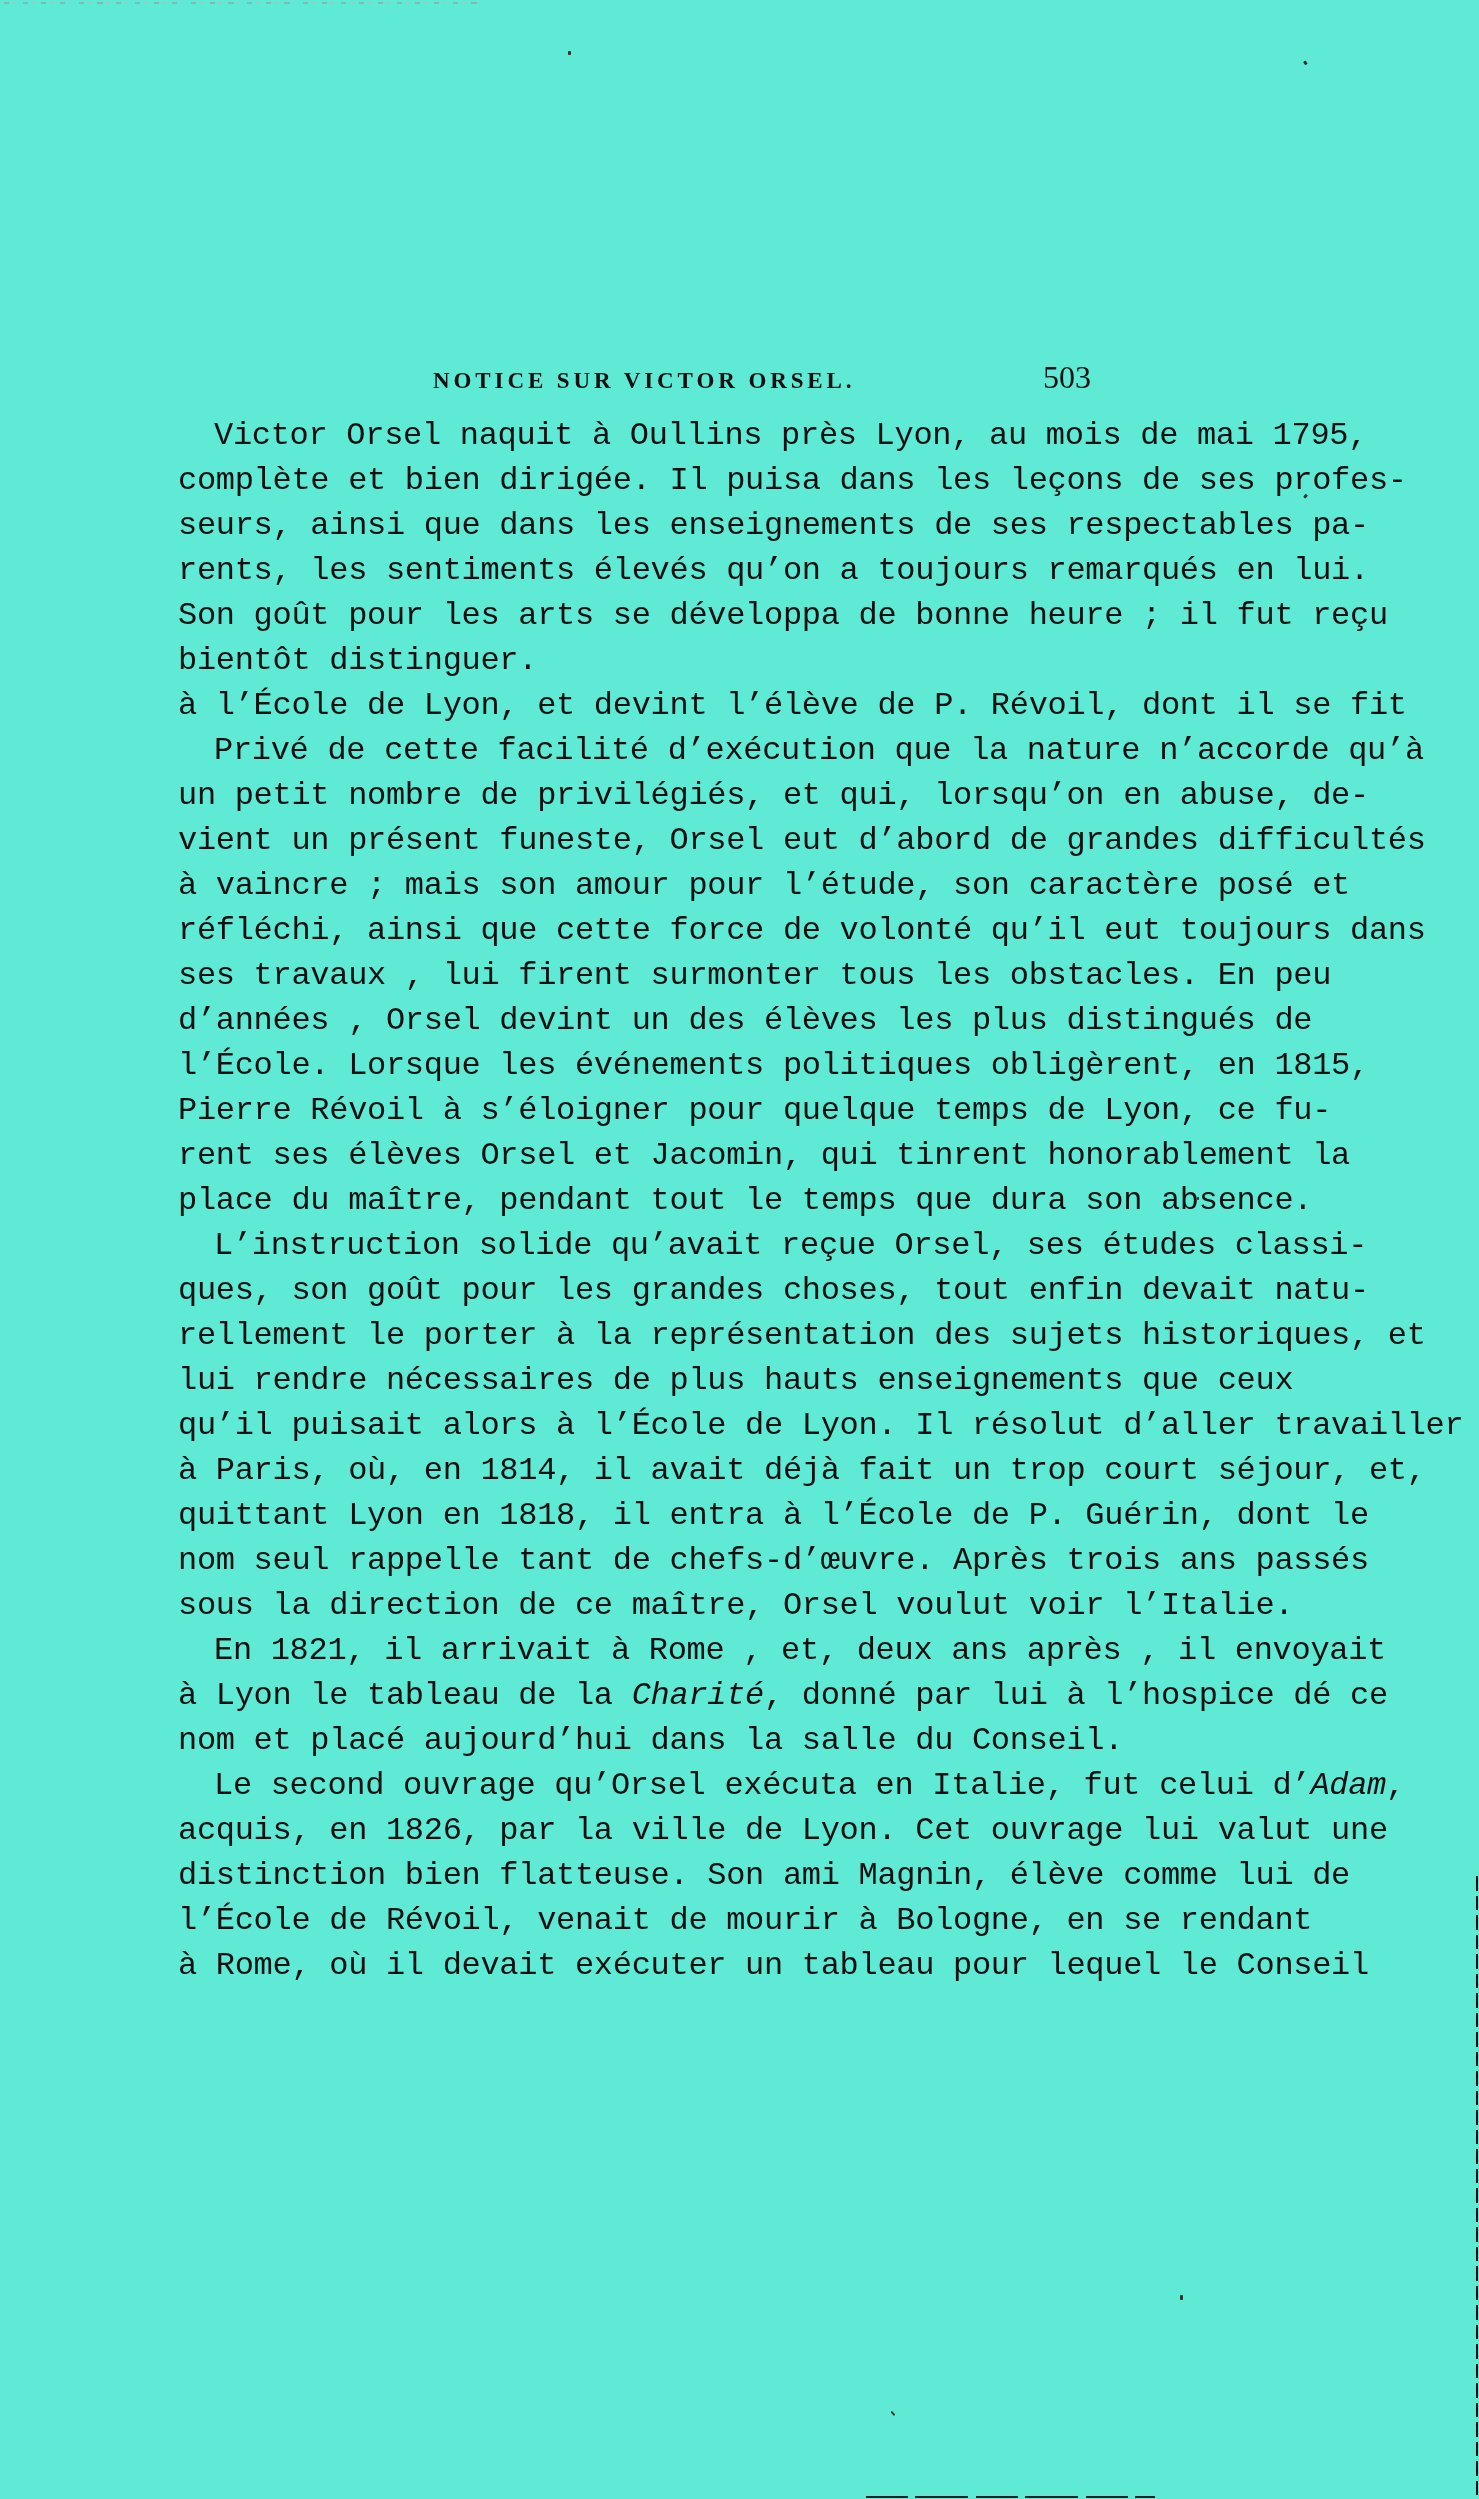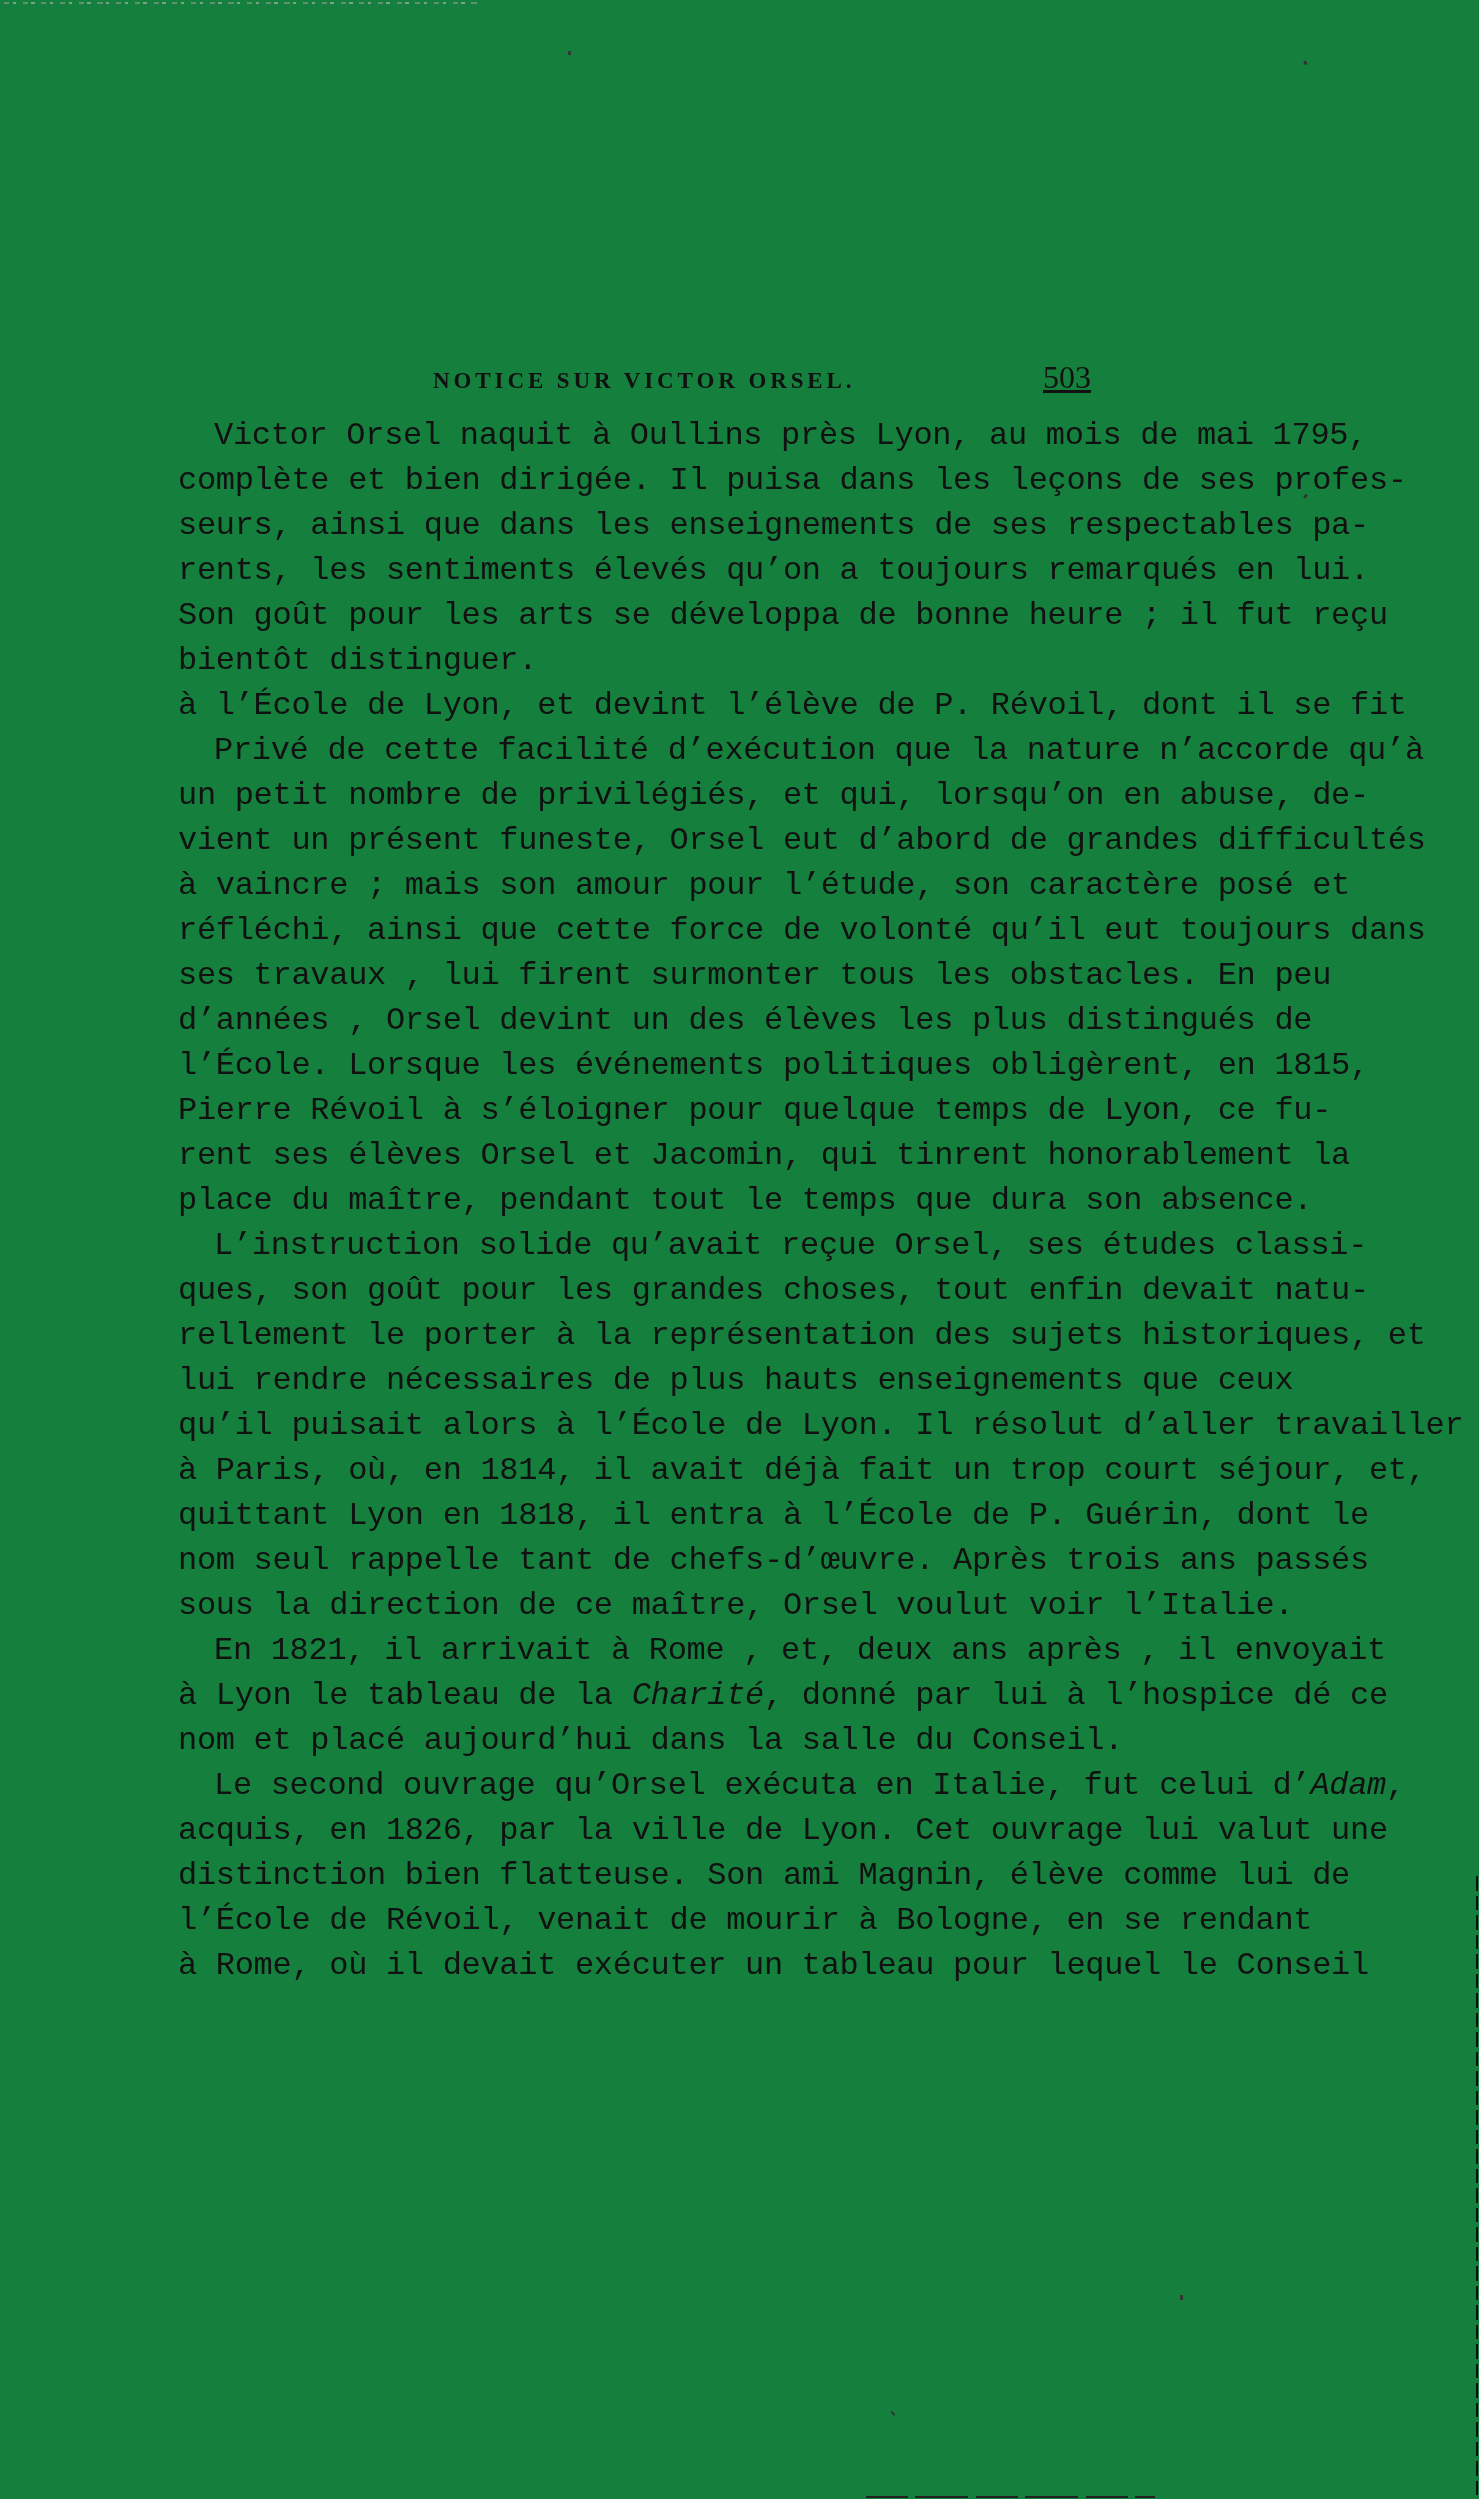--- a/index.html
+++ b/index.html
@@ -13,21 +13,21 @@
     position: relative;
     overflow: hidden;
     font-family: "Liberation Serif", "DejaVu Serif", serif;
     color: #111111;
   }
   .page {
     position: absolute;
     left: 0; top: 0;
     width: 1479px;
     height: 2500px;
-    background: #15803d;
+    background: #5eead4;
   }
   .running-head {
     position: absolute;
     top: 360px;
     left: 178px;
     width: 913px;
     height: 34px;
   }
   .running-title {
     position: absolute;
@@ -39,21 +39,20 @@
     white-space: nowrap;
     line-height: 27px;
   }
   .page-number {
     position: absolute;
     right: 0;
     top: 0;
     font-size: 32px;
     line-height: 34px;
     white-space: nowrap;
-    text-decoration: underline;
   }
   .body-text {
     position: absolute;
     left: 178px;
     top: 413px;
     width: 913px;
   }
   .line {
     height: 45px;
     line-height: 45px;

